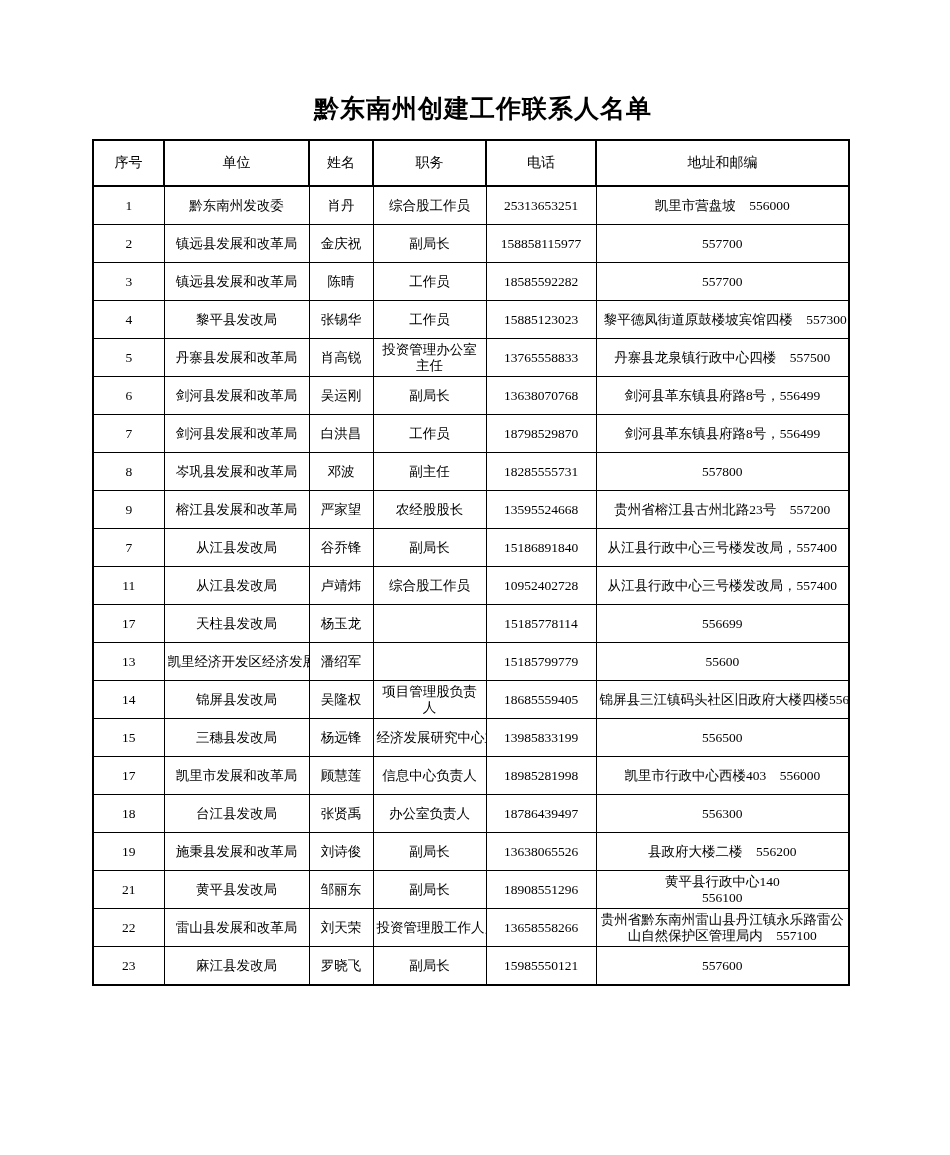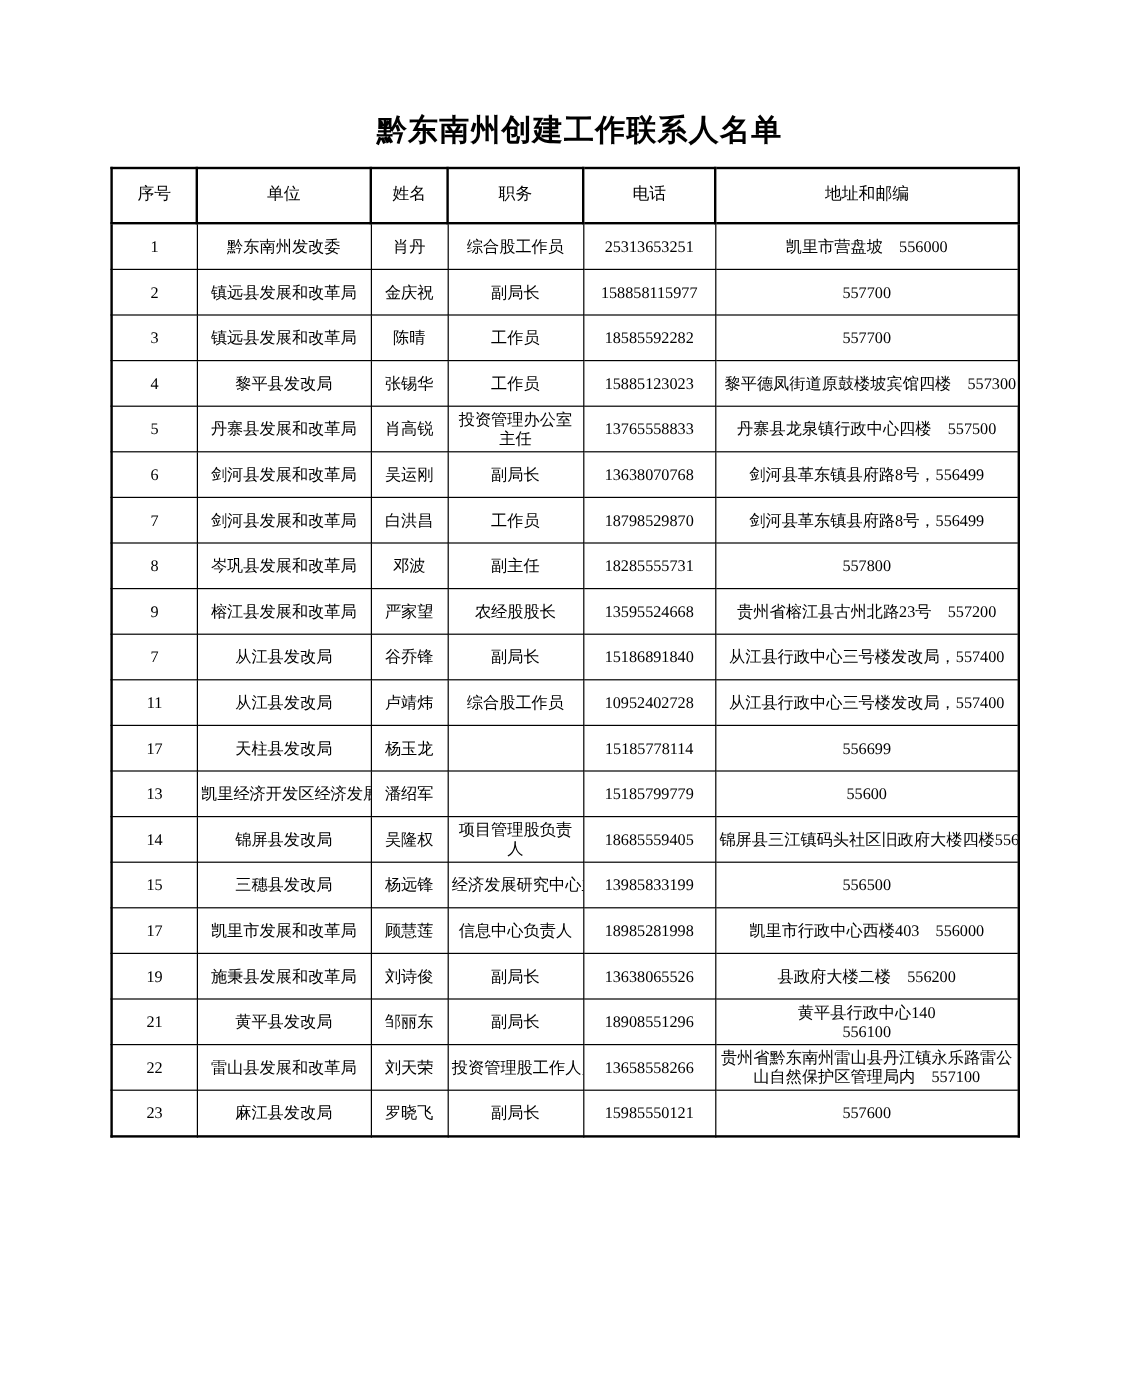--- a/index.html
+++ b/index.html
@@ -218,20 +218,28 @@
         </tr>
         <tr>
           <td class="col-no">17</td>
           <td class="col-unit">凯里市发展和改革局</td>
           <td class="col-name">顾慧莲</td>
           <td class="col-position">信息中心负责人</td>
           <td class="col-phone">18985281998</td>
           <td class="col-address">凯里市行政中心西楼403　556000</td>
         </tr>
         <tr>
+          <td class="col-no">18</td>
+          <td class="col-unit">台江县发改局</td>
+          <td class="col-name">张贤禹</td>
+          <td class="col-position">办公室负责人</td>
+          <td class="col-phone">18786439497</td>
+          <td class="col-address">556300</td>
+        </tr>
+        <tr>
           <td class="col-no">19</td>
           <td class="col-unit">施秉县发展和改革局</td>
           <td class="col-name">刘诗俊</td>
           <td class="col-position">副局长</td>
           <td class="col-phone">13638065526</td>
           <td class="col-address">县政府大楼二楼　556200</td>
         </tr>
         <tr>
           <td class="col-no">21</td>
           <td class="col-unit">黄平县发改局</td>

